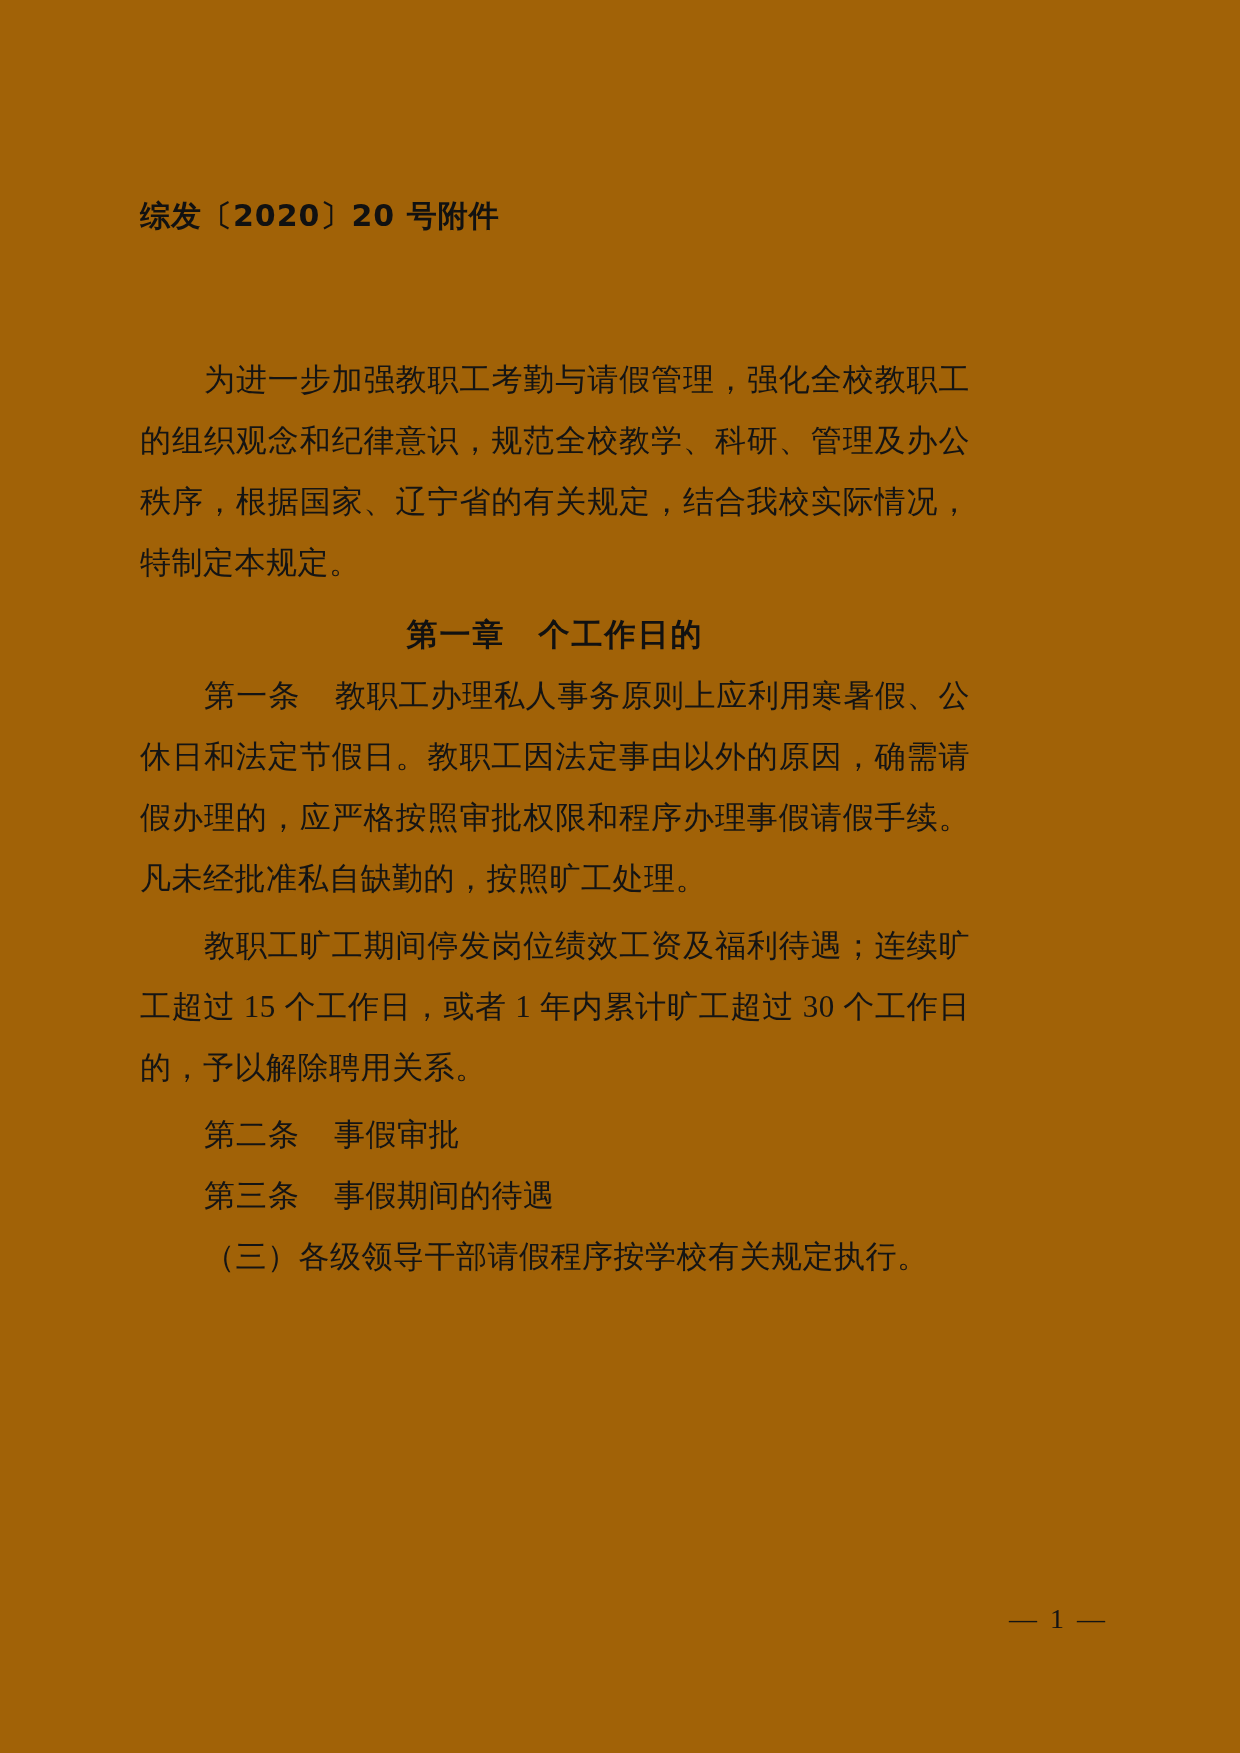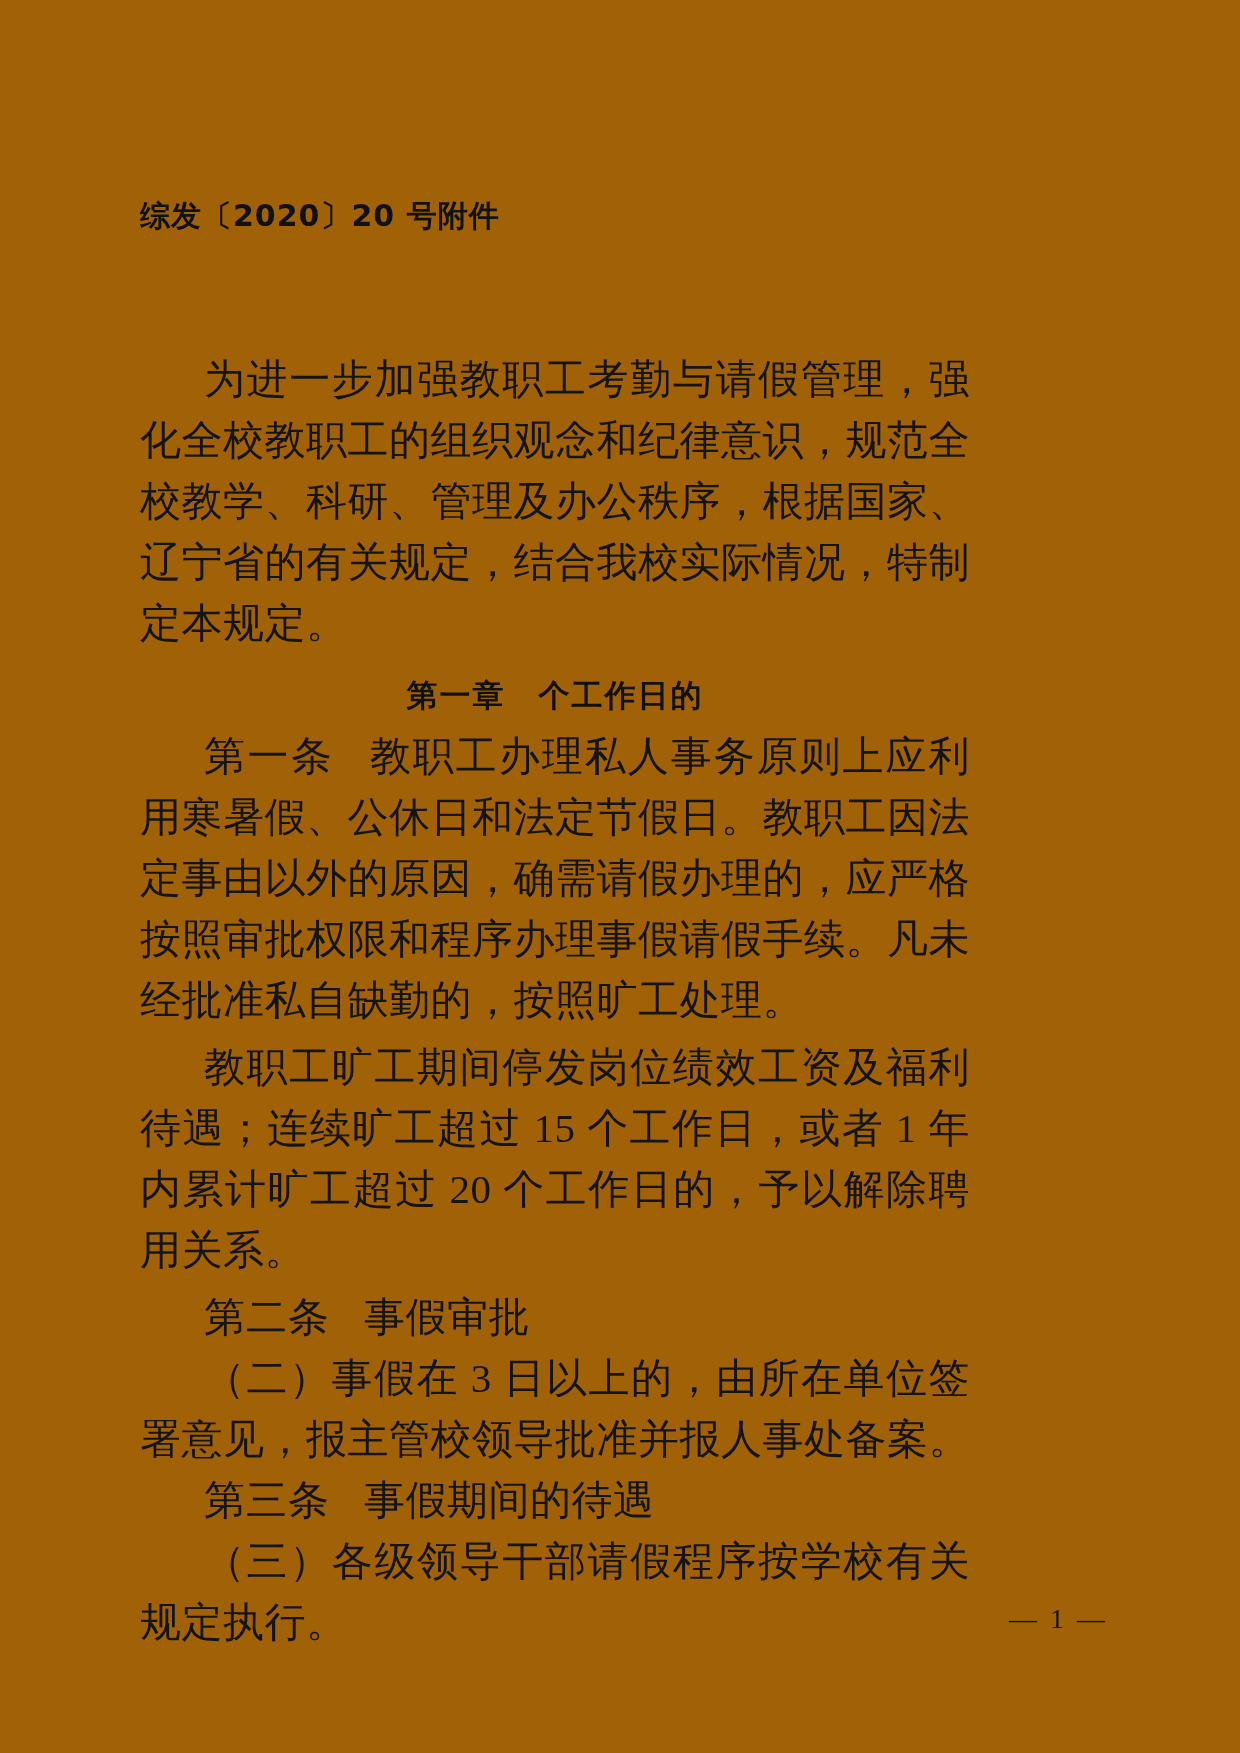--- a/index.html
+++ b/index.html
@@ -30,21 +30,21 @@
     font-weight: bold;
     font-size: 30px;
     letter-spacing: 1px;
     color: #111111;
   }
   .body-block {
     margin-top: 112px;
   }
   p.para {
     margin: 0;
-    font-size: 41px;
+    font-size: 31px;
     line-height: 61px;
     text-align: justify;
     text-justify: inter-ideograph;
     letter-spacing: 0.5px;
     color: #141414;
   }
   p.indent {
     text-indent: 64px;
   }
   p.spaced {
@@ -88,26 +88,25 @@
     <div class="doc-number">综发〔2020〕20 号附件</div>
 
     <div class="body-block">
 
       <p class="para indent">为进一步加强教职工考勤与请假管理，强化全校教职工的组织观念和纪律意识，规范全校教学、科研、管理及办公秩序，根据国家、辽宁省的有关规定，结合我校实际情况，特制定本规定。</p>
 
       <h2 class="chapter">第一章　个工作日的</h2>
 
       <p class="para indent"><span class="art-label">第一条</span><span class="gap"></span><span>教职工办理私人事务原则上应利用寒暑假、公休日和法定节假日。教职工因法定事由以外的原因，确需请假办理的，应严格按照审批权限和程序办理事假请假手续。凡未经批准私自缺勤的，按照旷工处理。</span></p>
 
-      <p class="para indent spaced">教职工旷工期间停发岗位绩效工资及福利待遇；连续旷工超过 15 个工作日，或者 1 年内累计旷工超过 20 个工作日的，予以解除聘用关系。</p>
+      <p class="para indent spaced">教职工旷工期间停发岗位绩效工资及福利待遇；连续旷工超过 15 个工作日，或者 1 年内累计旷工超过 30 个工作日的，予以解除聘用关系。</p>
 
       <p class="para indent spaced"><span class="art-label">第二条</span><span class="gap"></span><span>事假审批</span></p>
 
 
-      <p class="para indent">（二）事假在 3 日以上的，由所在单位签署意见，报主管校领导批准并报人事处备案。</p>
 
       <p class="para indent"><span class="art-label">第三条</span><span class="gap"></span><span>事假期间的待遇</span></p>
 
       <p class="para indent">（三）各级领导干部请假程序按学校有关规定执行。</p>
 
 
     </div>
   </div>
 
   <div class="page-number">— 1 —</div>

